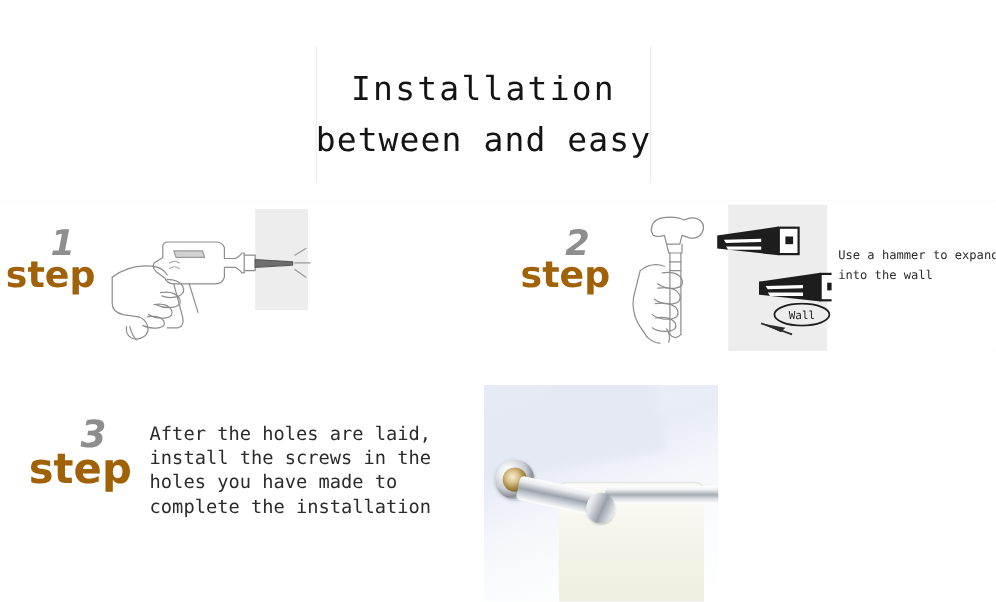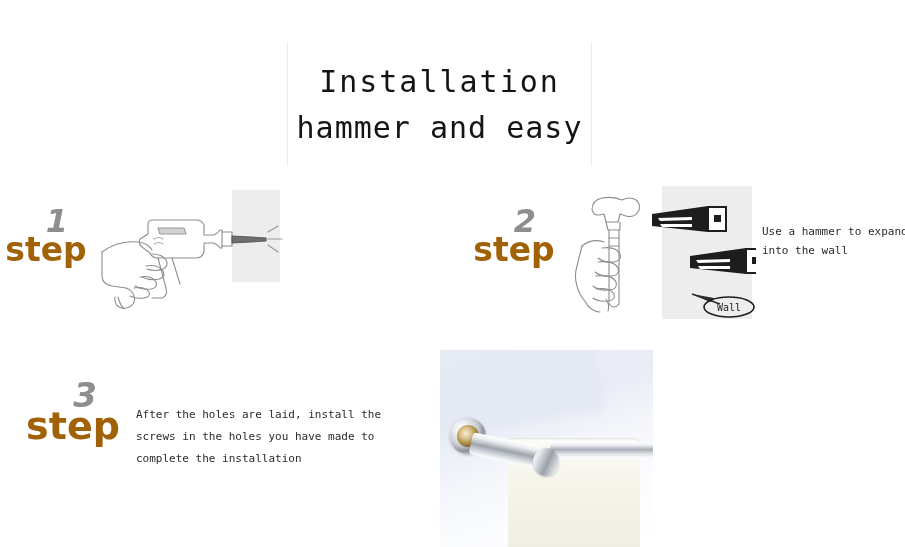--- a/index.html
+++ b/index.html
@@ -79,33 +79,33 @@
   
   .step-text{
     position:absolute;
     font-family:"DejaVu Sans Mono",monospace;
     font-size:11px;line-height:19px;color:#2b2b2b;
     letter-spacing:0px;
   }
   .text1{left:300px;top:205px;width:166px;}
   .text2{left:762px;top:222px;width:146px;}
   .text3{
-    left:136px;top:404px;width:268px;
-    font-size:11px;line-height:22px;
+    left:136px;top:384px;width:268px;
+    font-size:17px;line-height:22px;
   }
 
   
   .illus{position:absolute;}
   .drill-wrap{left:96px;top:192px;width:190px;height:125px;}
   .hammer-wrap{left:562px;top:186px;width:110px;height:133px;}
   .anchors-wrap{left:648px;top:196px;width:108px;height:125px;}
 
   
   .wall-callout{
-    position:absolute;left:702px;top:296px;width:54px;height:22px;
+    position:absolute;left:702px;top:275px;width:54px;height:22px;
   }
 
   
   .photo{
     position:absolute;left:440px;top:350px;width:213px;height:197px;
     overflow:hidden;
   }
   .photo-wall{
     position:absolute;inset:0;
     background:linear-gradient(160deg,#eef1f8 0%,#e8ecf5 34%,#f4f6fb 52%,#fbfcfe 74%,#ffffff 100%);
@@ -157,21 +157,21 @@
 </style>
 </head>
 <body>
 
 <div class="page">
 
   <div class="header">
     <div class="header-frame"></div>
     <div class="title-block">
       <div class="title-line l1">Installation</div>
-      <div class="title-line l2">hammer and easy</div>
+      <div class="title-line l2">between and easy</div>
     </div>
   </div>
 
   <div class="hr-top"></div>
   <div class="hr-bot"></div>
 
   <div class="vdiv a"></div>
   <div class="vdiv b"></div>
   <div class="vdiv c"></div>
   <div class="vdiv d"></div>

